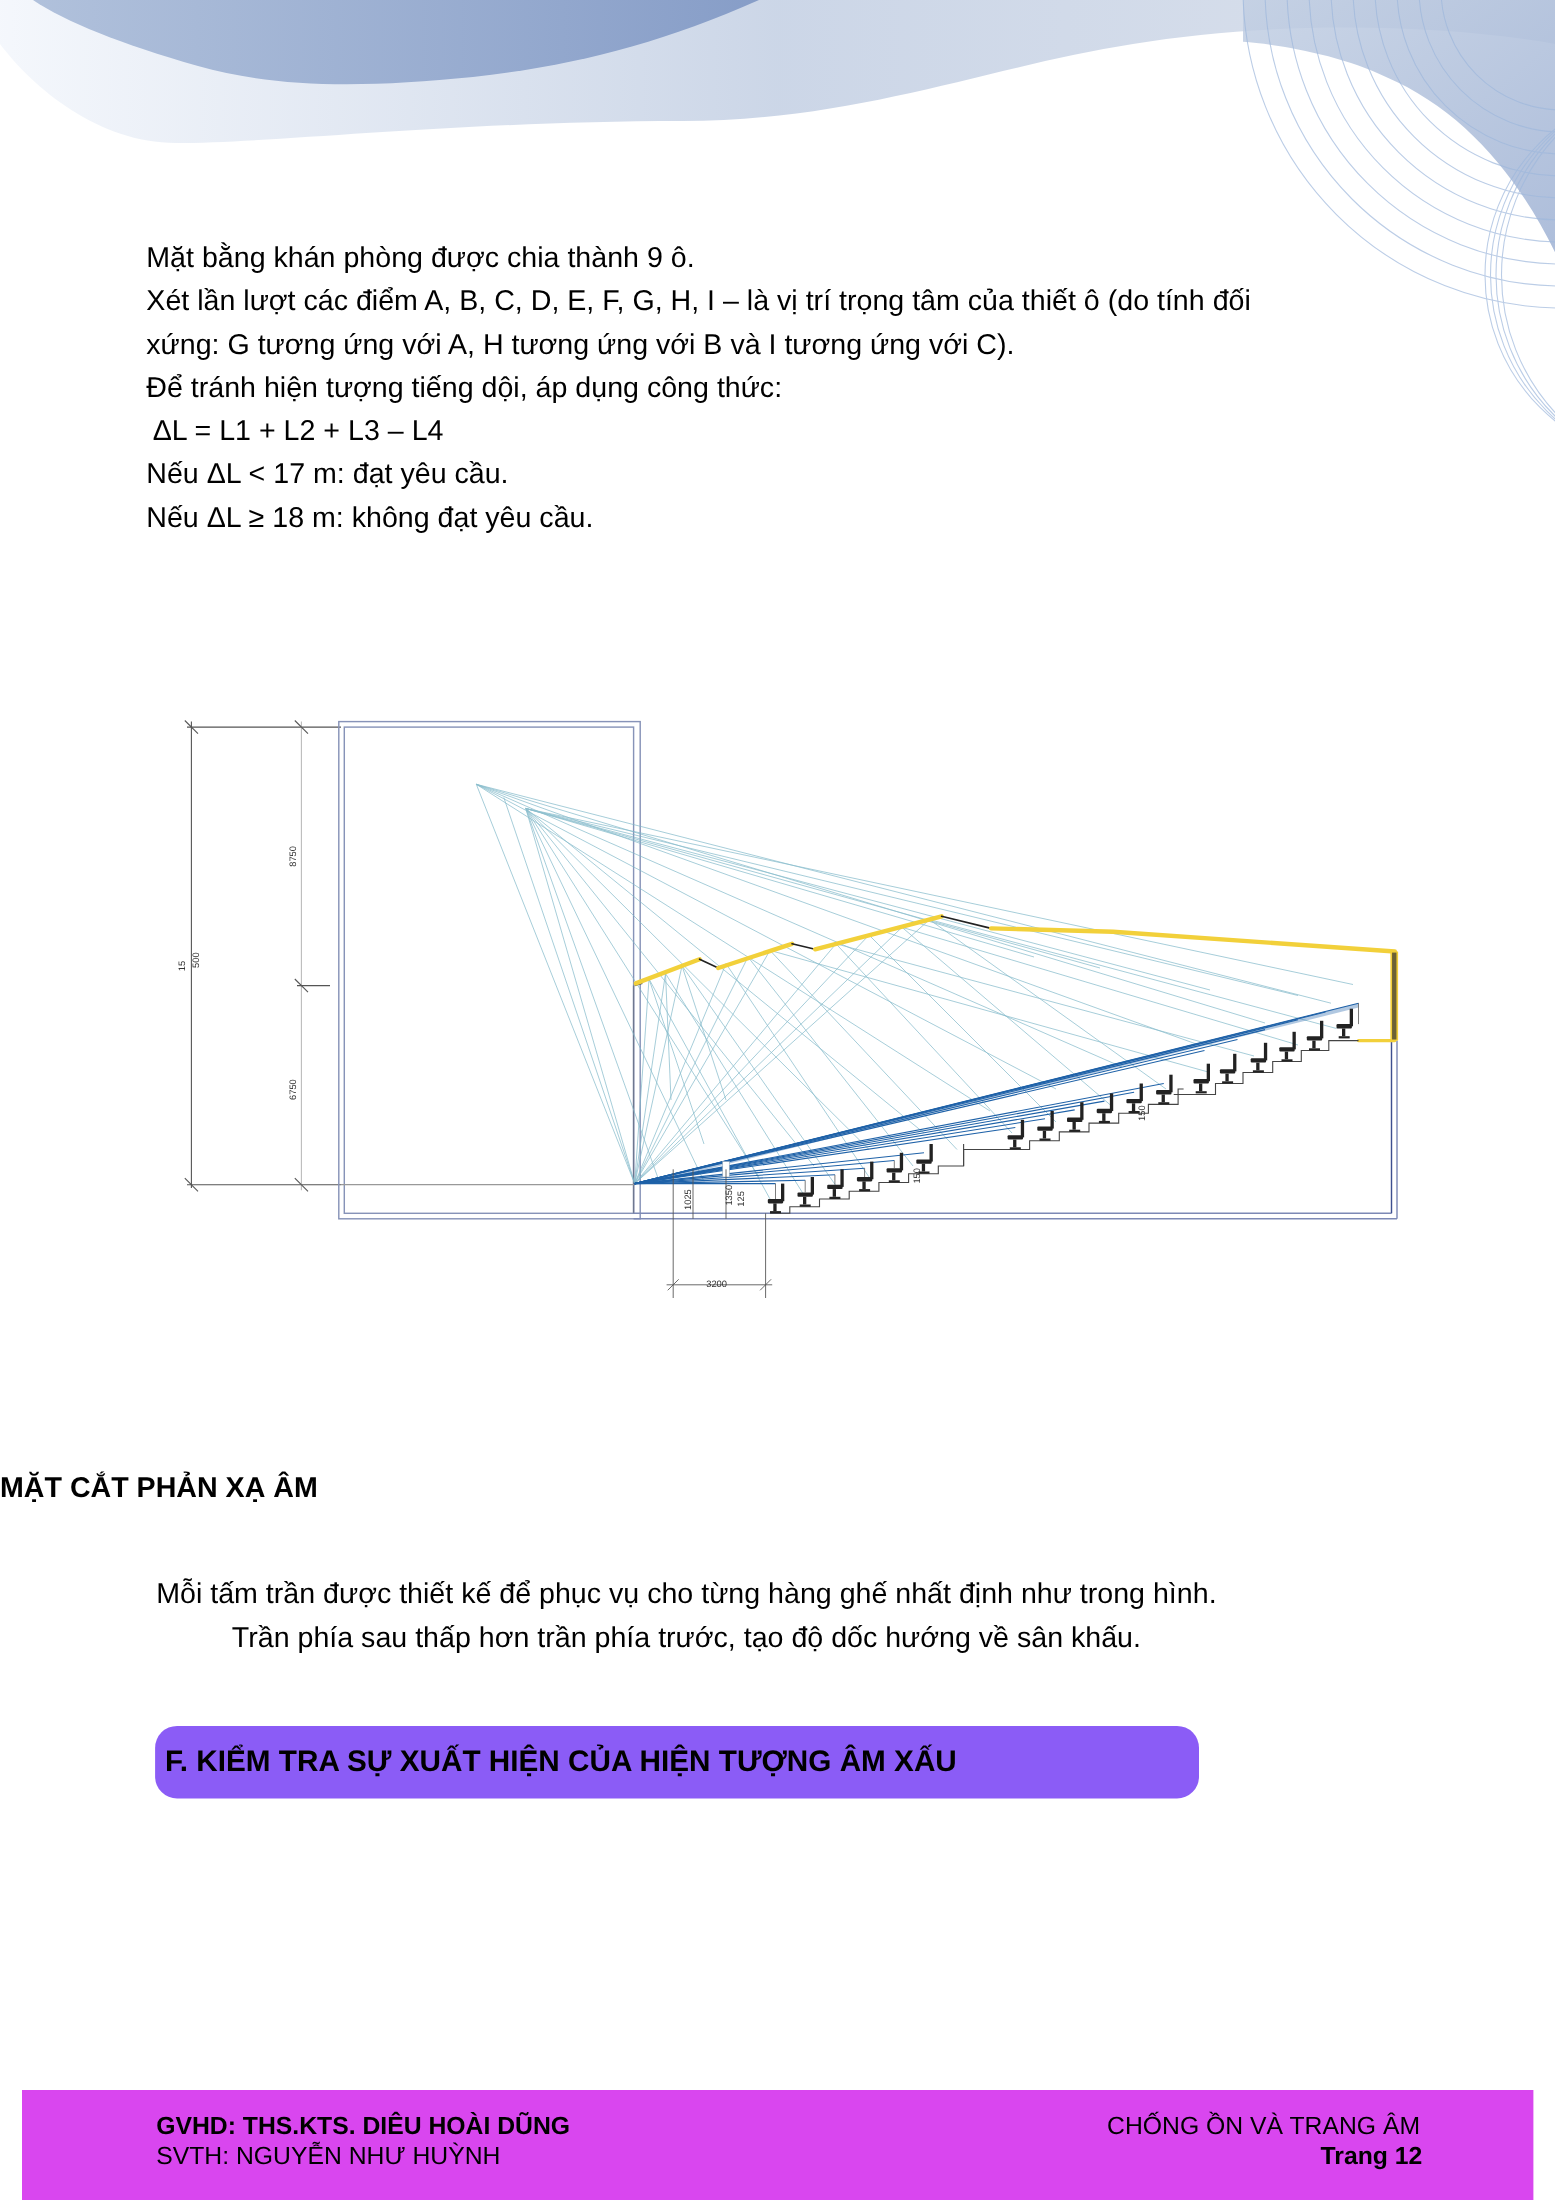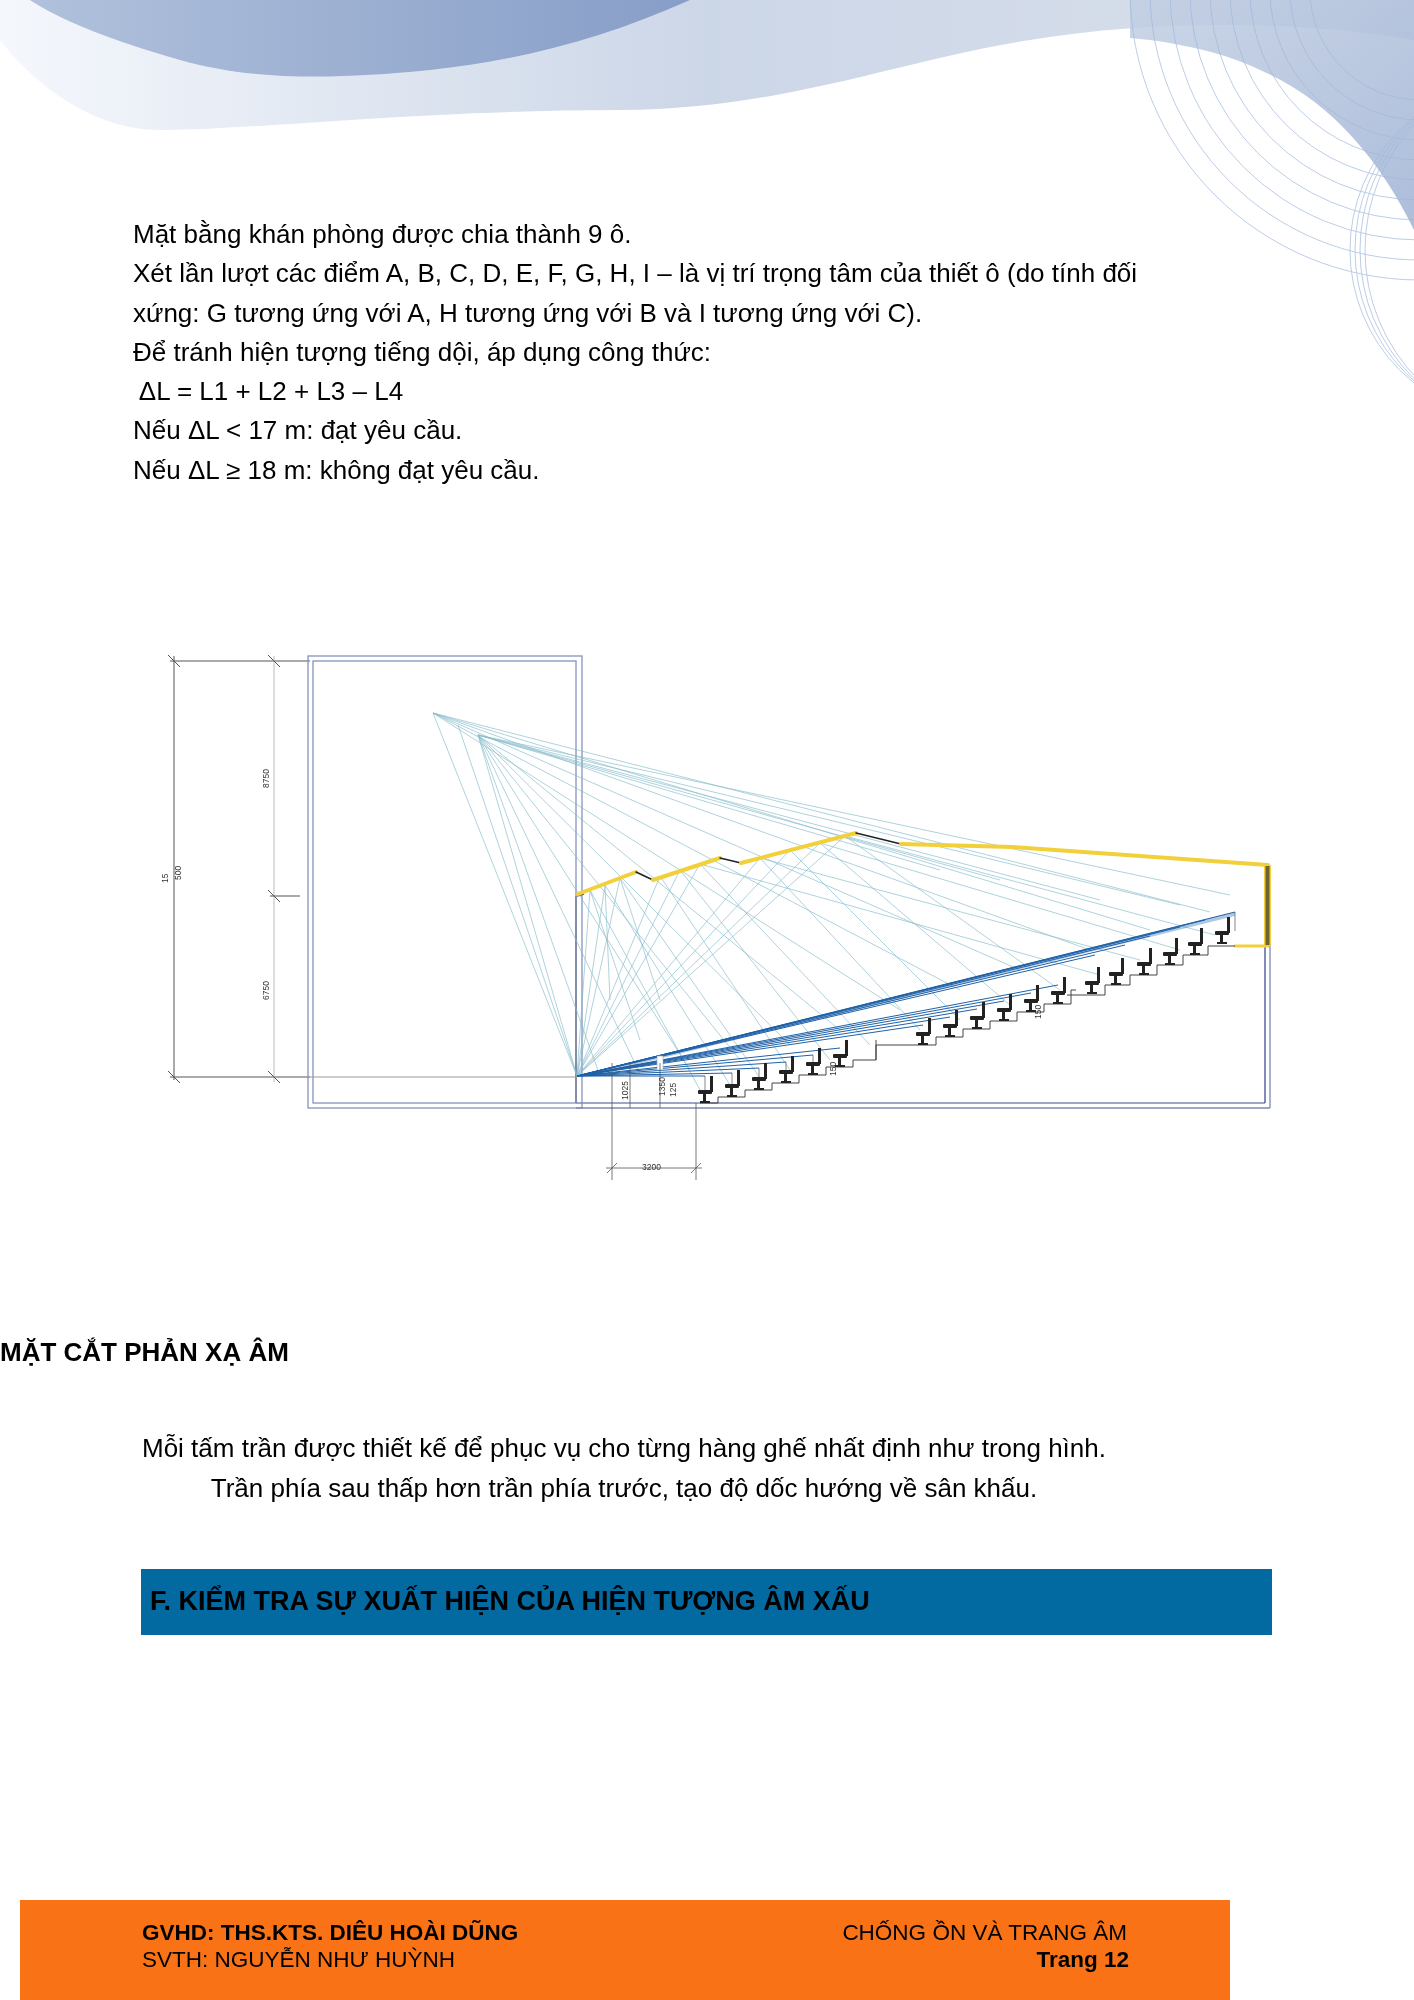--- a/index.html
+++ b/index.html
@@ -4,23 +4,23 @@
 <style>
   html,body{margin:0;padding:0;background:#ffffff;}
   body{width:1414px;height:2000px;position:relative;overflow:hidden;font-family:"Liberation Sans",sans-serif;color:#000;}
   .deco{position:absolute;left:0;top:0;width:1414px;height:480px;pointer-events:none;}
   .para{position:absolute;left:133px;font-size:26px;line-height:39.3px;}
   .para div{white-space:nowrap;}
   #intro{top:215px;}
   .drawing{position:absolute;left:0;top:0;width:1414px;height:1260px;}
   .caption{position:absolute;left:0;width:1414px;top:1337px;text-align:left;font-weight:bold;font-size:26px;}
   #para2{left:142px;top:1428px;line-height:40px;text-align:center;}
-  .section-band{position:absolute;left:141px;top:1569px;width:1131px;height:66px;background:#0369a1;}
+  .section-band{position:absolute;left:141px;top:1569px;width:949px;height:66px;background:#8b5cf6;border-radius:20px;}
   .section-band span{position:absolute;left:9px;top:17px;font-weight:bold;font-size:27px;white-space:nowrap;}
-  .footer{position:absolute;left:20px;top:1900px;width:1210px;height:100px;background:#f97316;}
+  .footer{position:absolute;left:20px;top:1900px;width:1374px;height:100px;background:#d946ef;}
   .footer .l1{position:absolute;left:122px;top:20px;font-weight:bold;font-size:22.5px;}
   .footer .l2{position:absolute;left:122px;top:47px;font-size:22.5px;}
   .footer .r1{position:absolute;right:103px;top:20px;font-size:22.5px;}
   .footer .r2{position:absolute;right:101px;top:47px;font-weight:bold;font-size:22.5px;}
 </style>
 </head>
 <body>
 
 <svg class="deco" viewBox="0 0 1414 480" xmlns="http://www.w3.org/2000/svg">
   <defs>

